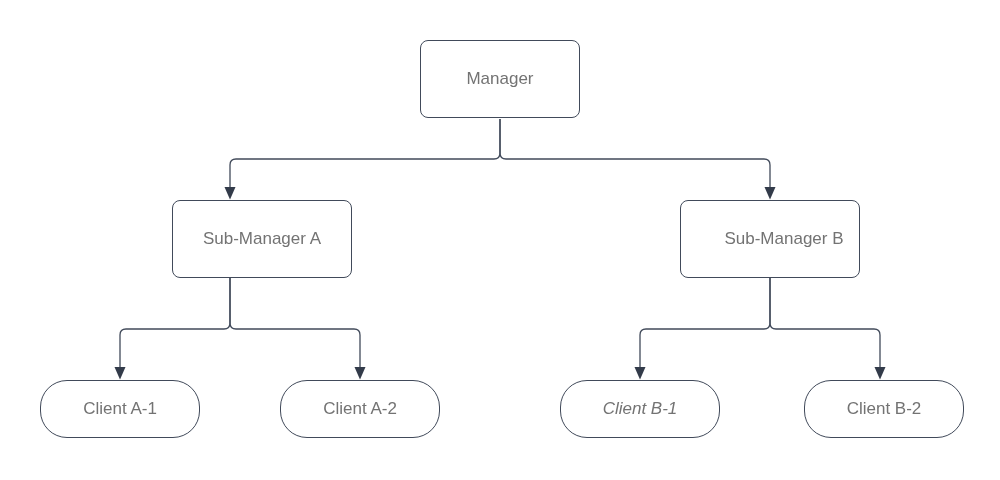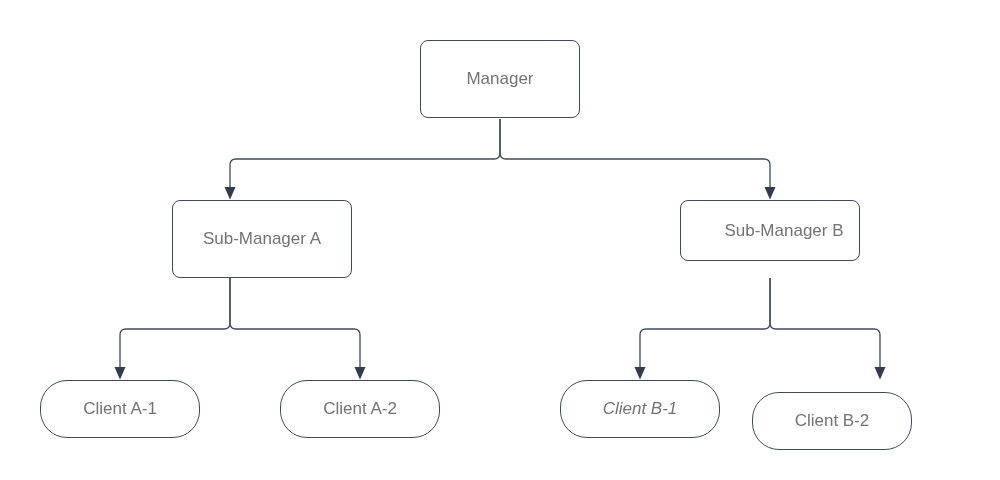--- a/index.html
+++ b/index.html
@@ -42,26 +42,26 @@
     box-sizing: border-box;
   }
   .node-label {
     font-size: 17px;
     color: #737373;
     white-space: nowrap;
     text-align: left;
   }
   .lvl1 { left: 420px; top: 40px;  width: 160px; height: 78px; }
   .lvl2a { left: 140px; top: 200px; width: 180px; height: 78px; margin-left: 32px; }
-  .lvl2b { left: 680px; top: 200px; width: 180px; height: 61px; padding-left: 28px; }
+  .lvl2b { left: 680px; top: 200px; width: 180px; height: 78px; padding-left: 28px; }
   .lvl3 { top: 380px; width: 160px; height: 58px; border-radius: 27px; }
   .c-a1 { left: 40px; }
   .c-a2 { left: 280px; }
   .c-b1 { left: 560px; font-style: italic; }
-  .c-b2 { left: 752px; margin-top: 12px; }
+  .c-b2 { left: 804px; }
 </style>
 </head>
 <body>
 
 <div class="canvas">
 
   <svg class="edge-layer" width="1000" height="480" viewBox="0 0 1000 480" xmlns="http://www.w3.org/2000/svg">
 
     <path d="M500,119 L500,153 Q500,159 494,159 L236,159 Q230,159 230,165 L230,188"></path>
     <polygon points="224.5,187 235.5,187 230,199.5"></polygon>

